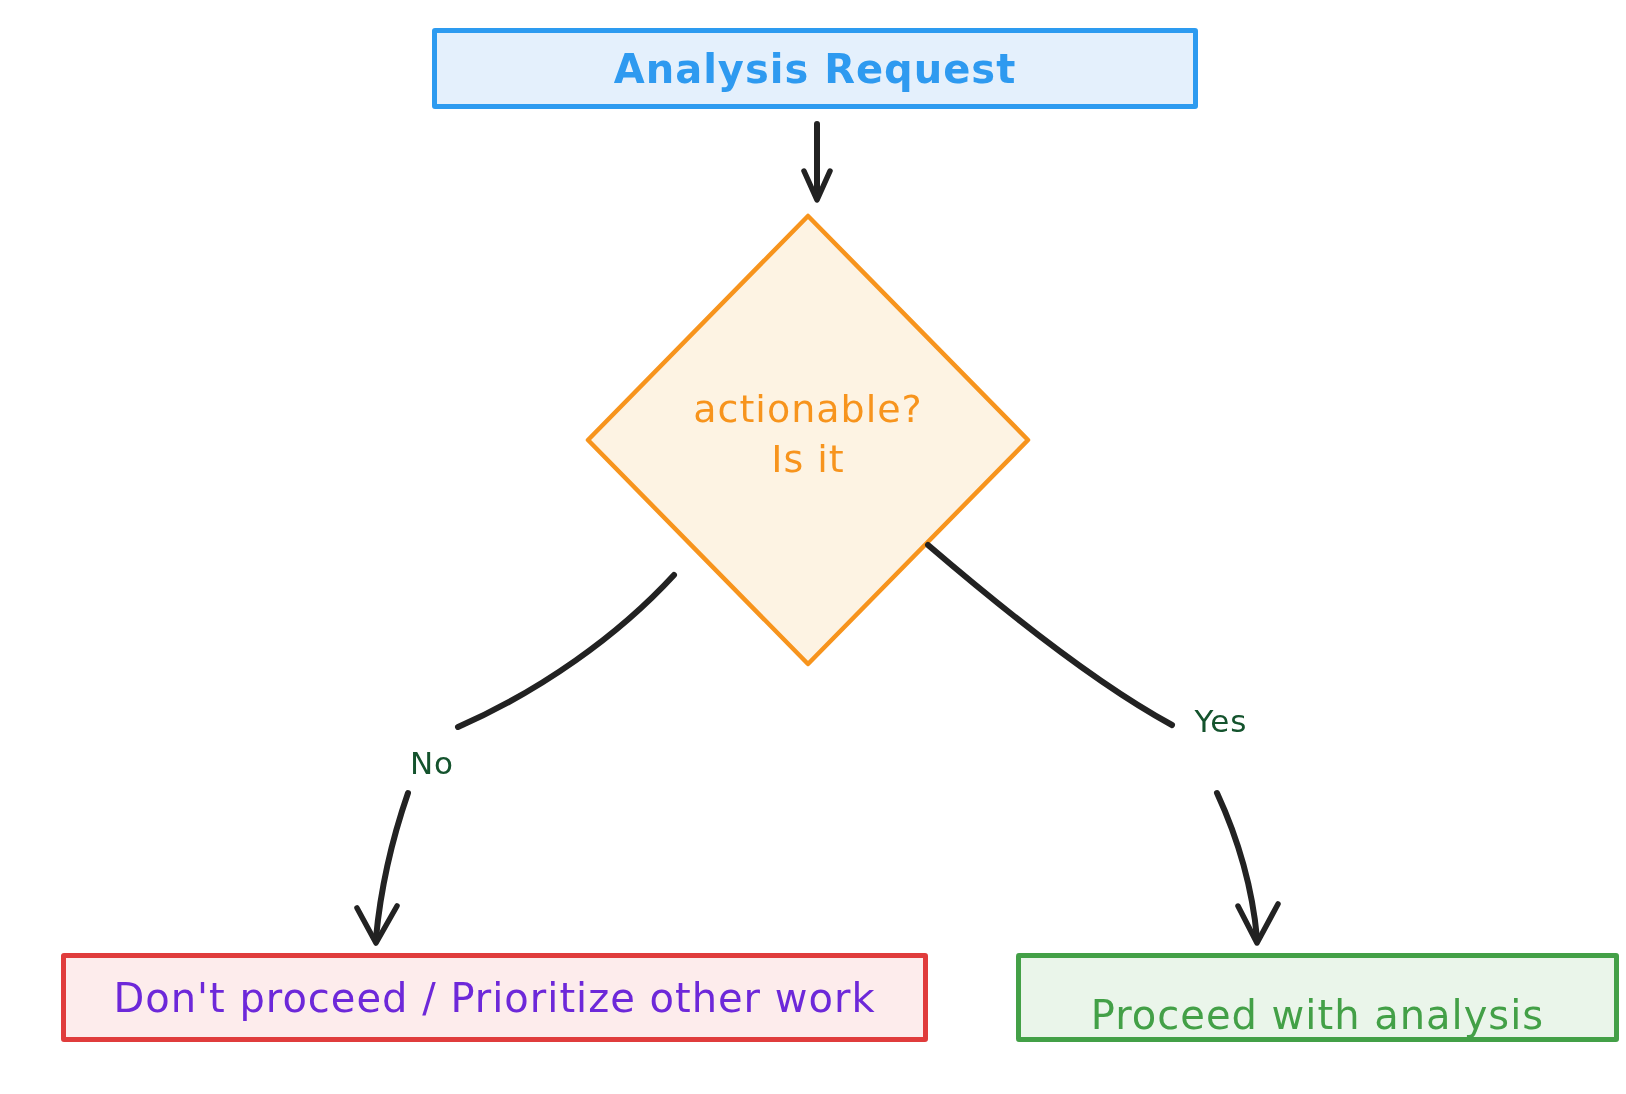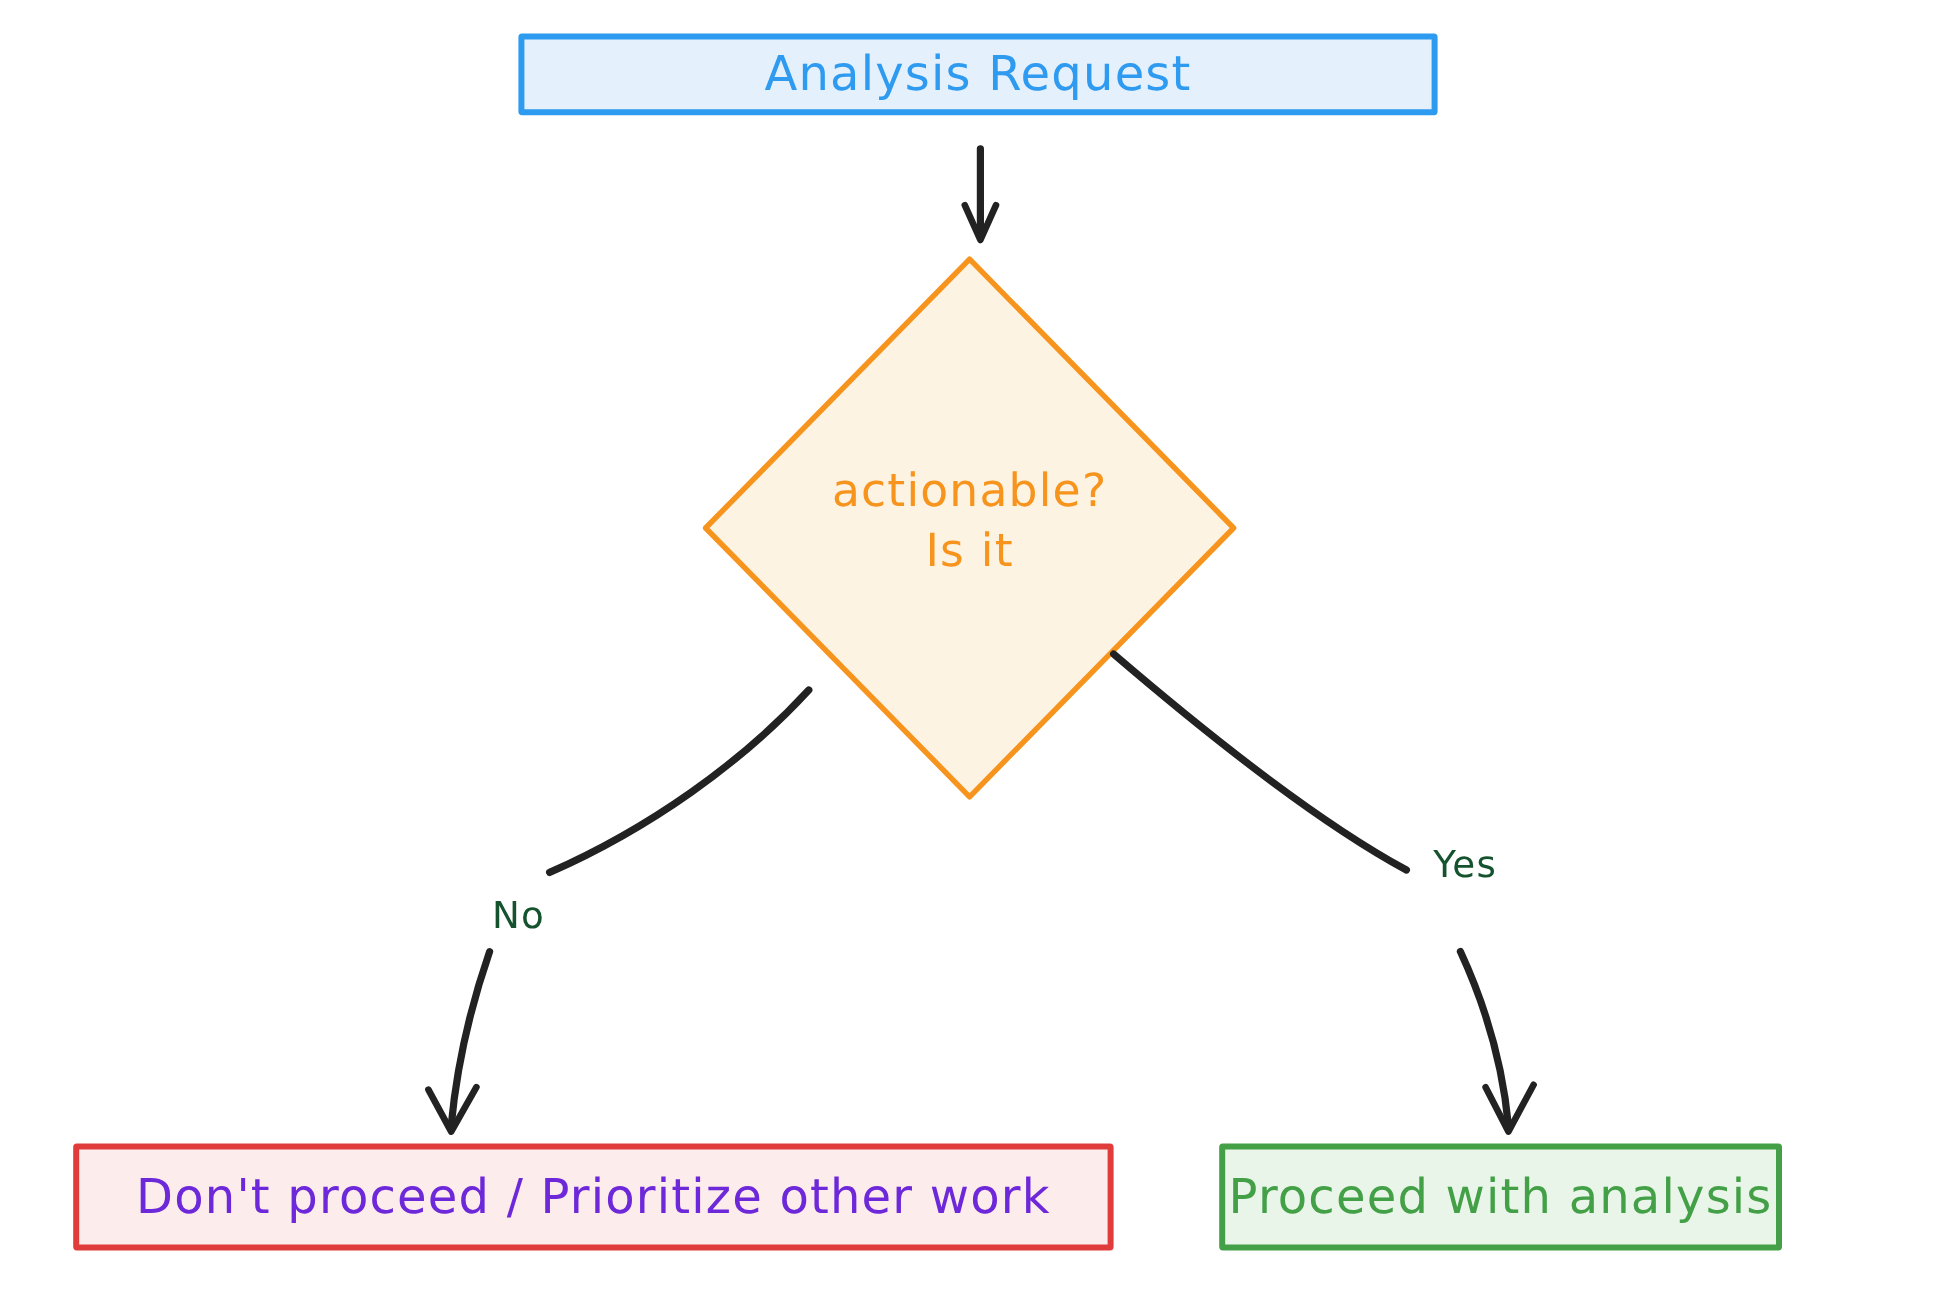--- a/index.html
+++ b/index.html
@@ -30,29 +30,29 @@
     box-sizing: border-box;
     border: 5px solid #000;
     border-radius: 3px;
     font-size: 40px;
     font-weight: 500;
     letter-spacing: 1px;
     line-height: 1.1;
   }
   .node-start {
     left: 432px; top: 28px;
-    width: 766px; height: 68px;
+    width: 766px; height: 81px; font-weight: bold;
   }
   .node-no {
     left: 61px; top: 953px;
     width: 867px; height: 89px;
   }
   .node-yes {
     left: 1016px; top: 953px;
-    width: 469px; height: 89px;
+    width: 603px; height: 89px; align-items: flex-end;
   }
   .decision-label {
     position: absolute;
     left: 650px; top: 384px;
     width: 316px;
     text-align: center;
     font-size: 38px;
     font-weight: 500;
     letter-spacing: 1px;
     line-height: 1.32;

